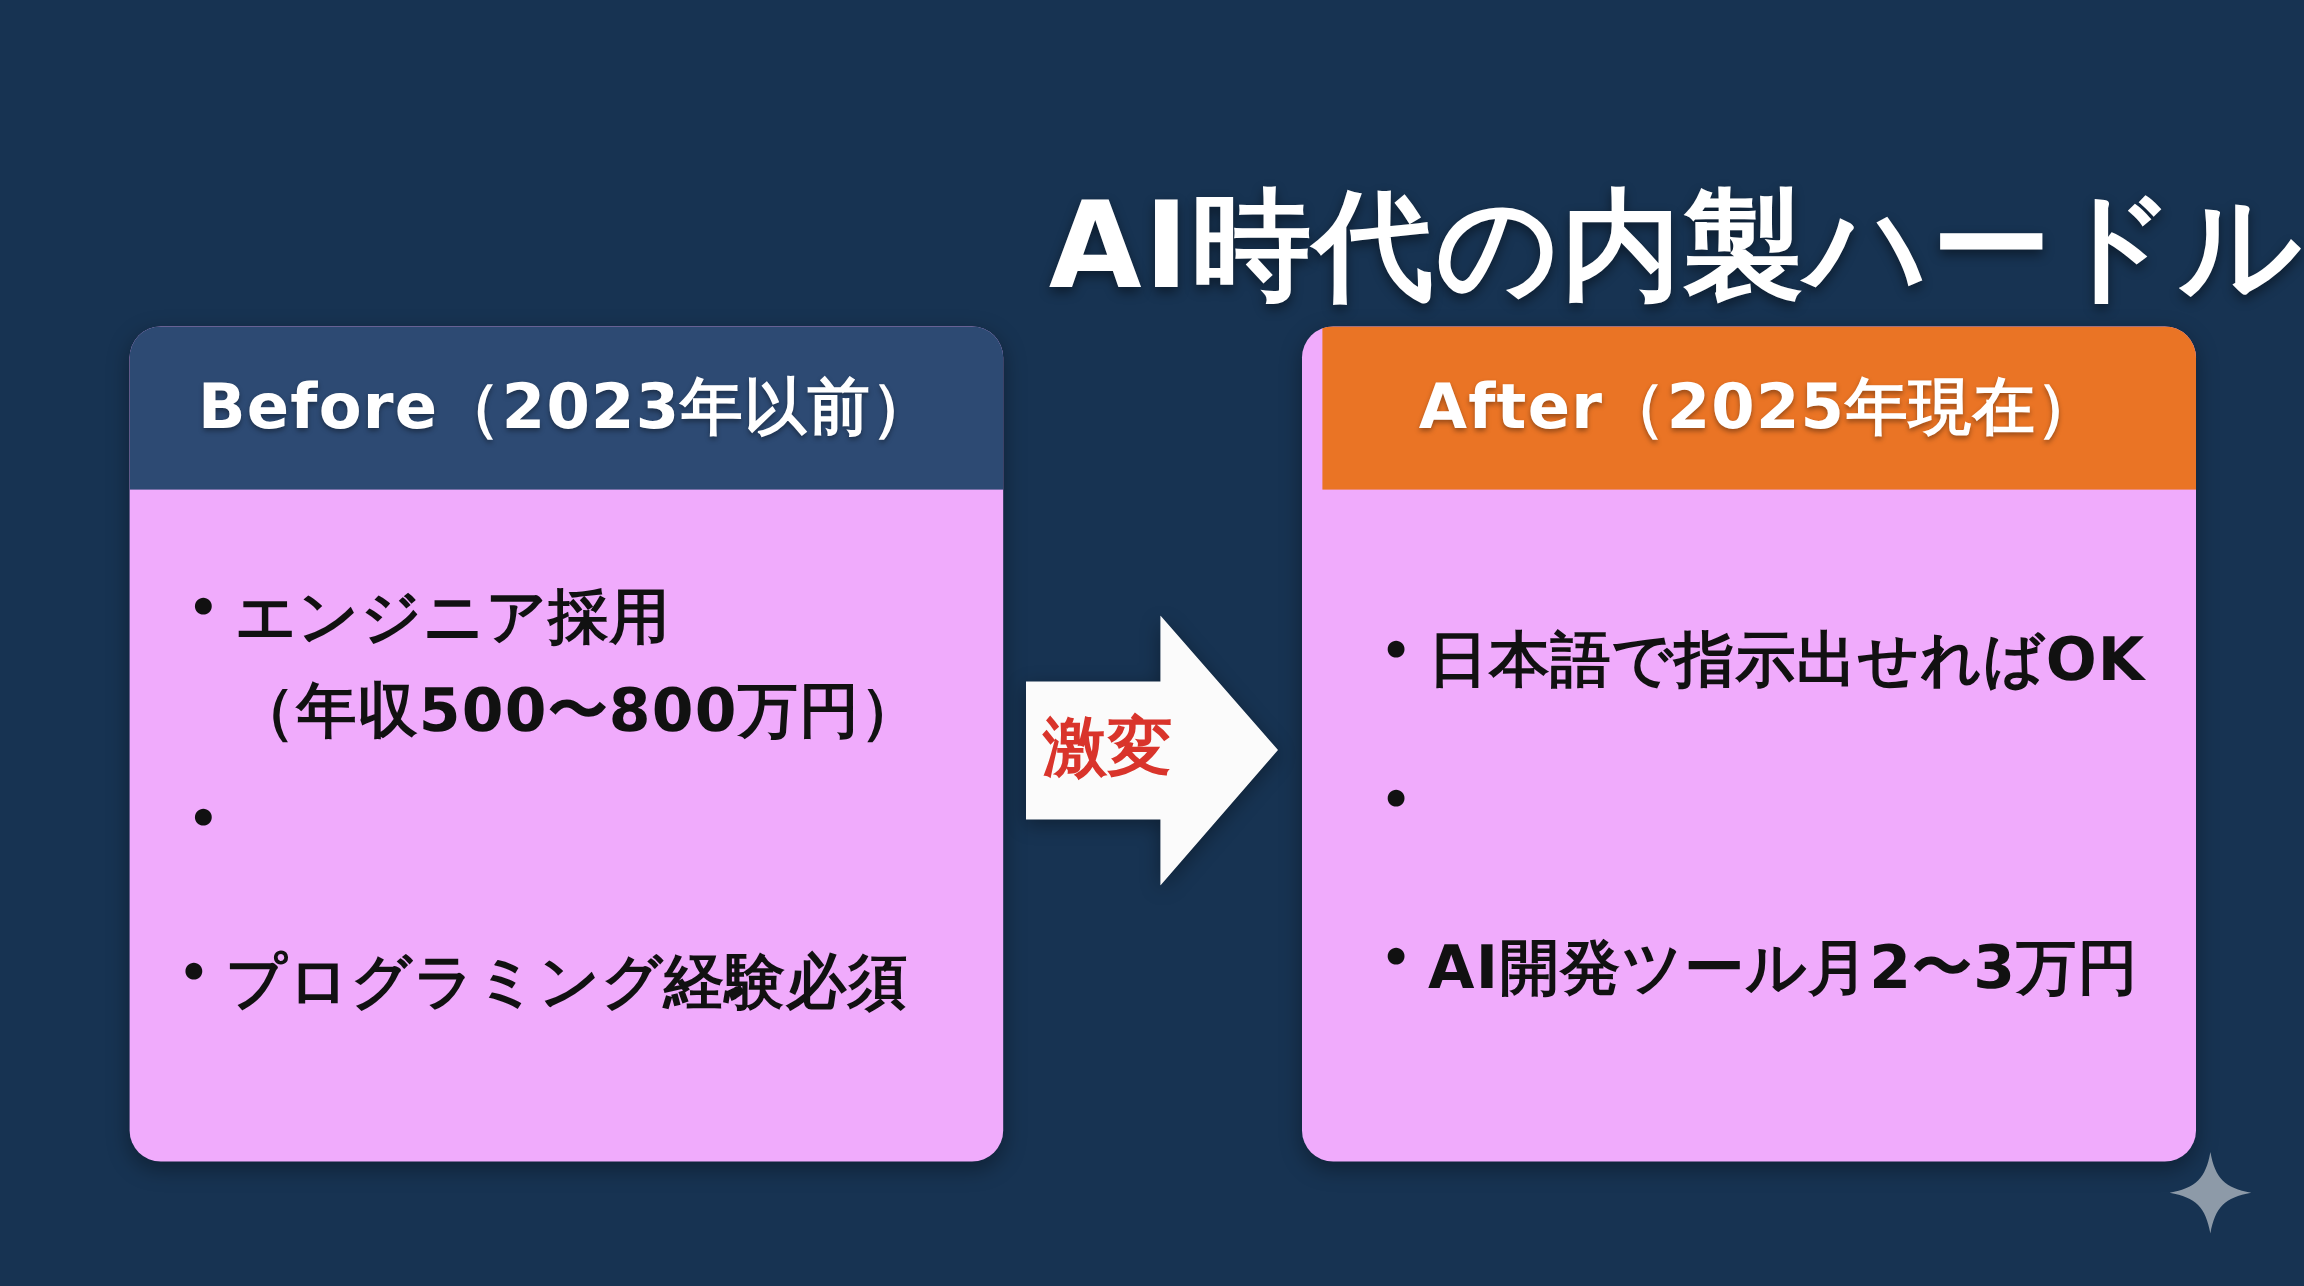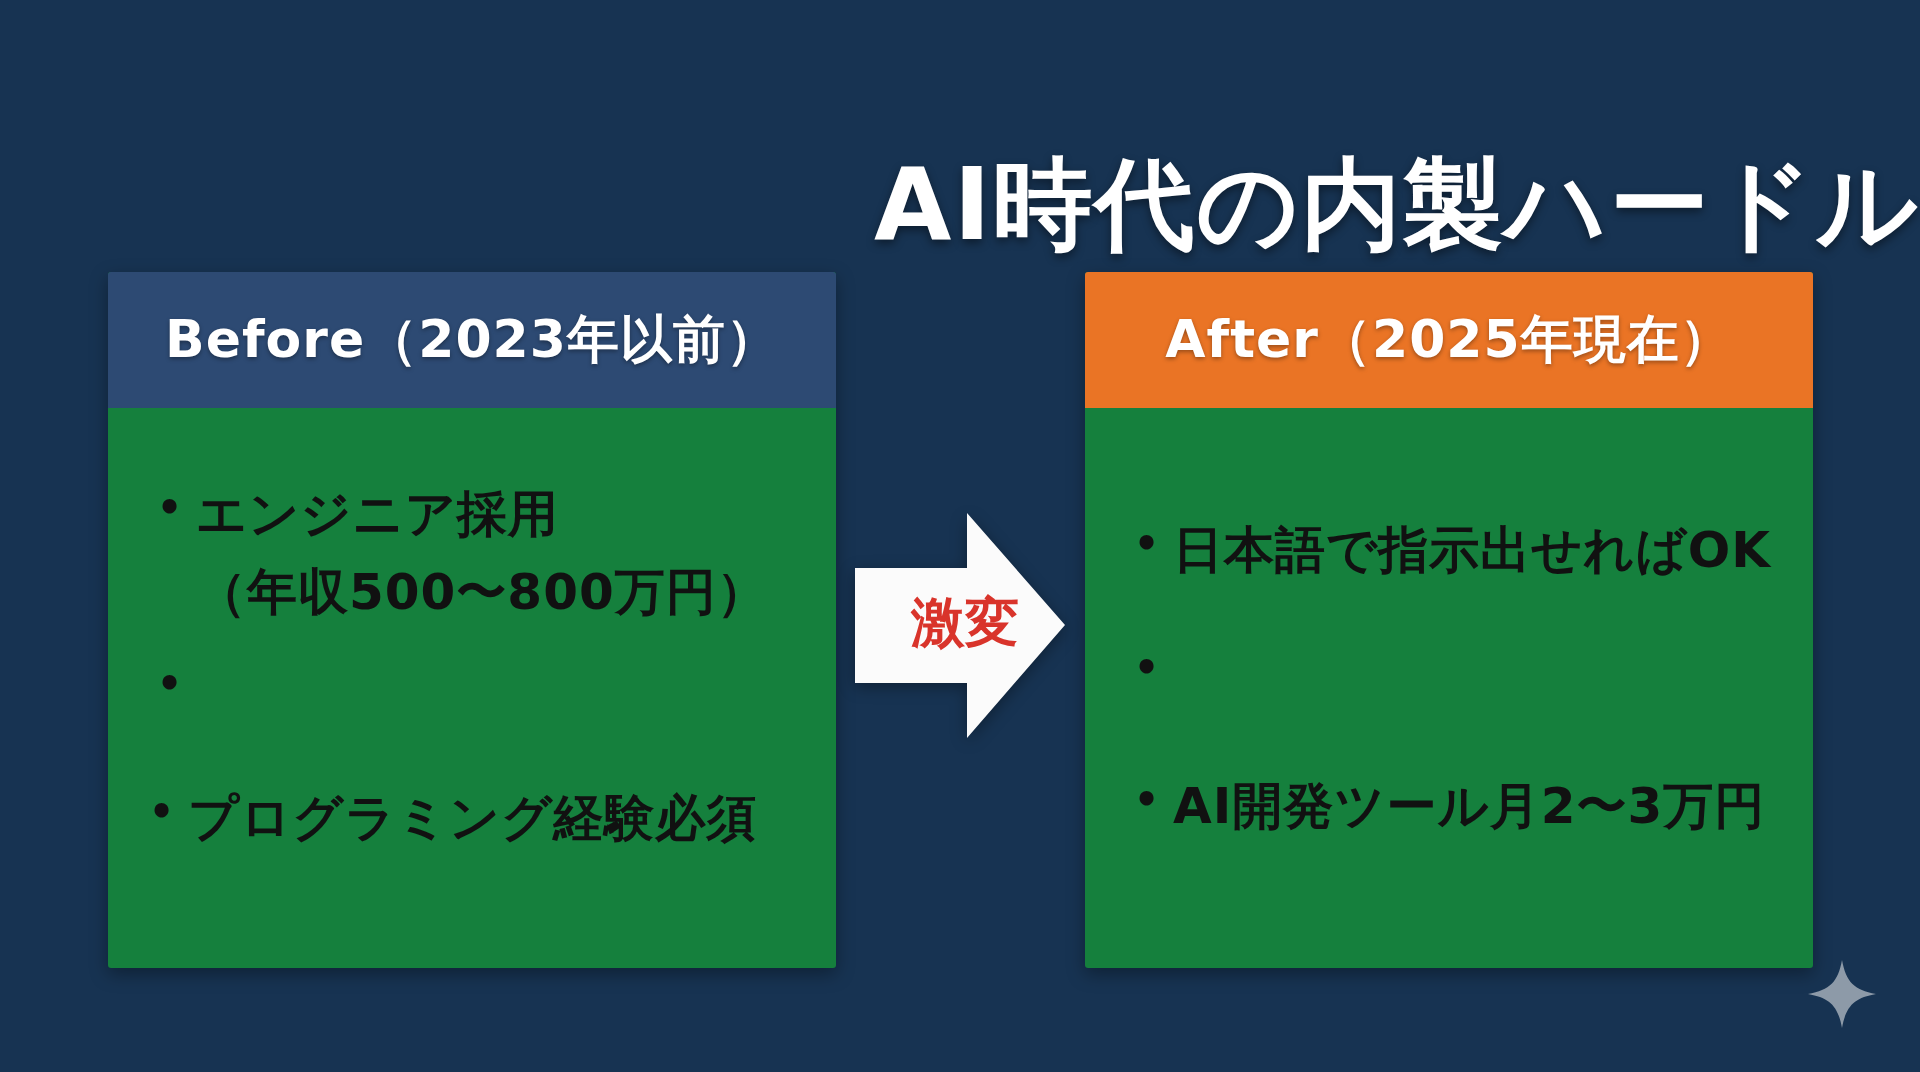--- a/index.html
+++ b/index.html
@@ -25,27 +25,27 @@
       font-weight: bold;
       letter-spacing: 2px;
       text-shadow: 0 4px 10px rgba(0,0,0,0.45);
       line-height: 1.2;
     }
     .card {
       position: absolute;
       top: 272px;
       width: 728px;
       height: 696px;
-      border-radius: 3px;
-      background: #15803d;
+      border-radius: 26px;
+      background: #f0abfc;
       overflow: hidden;
       box-shadow: 0 6px 18px rgba(0,0,0,0.35);
     }
     .card.before { left: 108px; }
-    .card.after { left: 1085px; }
+    .card.after { left: 1085px; padding-left: 17px; }
     .card-header {
       height: 136px;
       display: flex;
       align-items: center;
       justify-content: center;
       color: #ffffff;
       font-size: 52px;
       font-weight: bold;
       text-shadow: 0 2px 4px rgba(0,0,0,0.35);
       letter-spacing: 1px;
@@ -88,21 +88,21 @@
       width: 210px;
       height: 225px;
       filter: drop-shadow(0 4px 8px rgba(0,0,0,0.35));
     }
     .arrow svg { position: absolute; left: 0; top: 0; }
     .arrow-label {
       position: absolute;
       left: 14px;
       top: 78px;
       width: 150px;
-      text-align: right;
+      text-align: left;
       color: #d9342b;
       font-size: 54px;
       font-weight: bold;
       line-height: 1.2;
     }
     .sparkle {
       position: absolute;
       left: 1806px;
       top: 958px;
       width: 72px;

